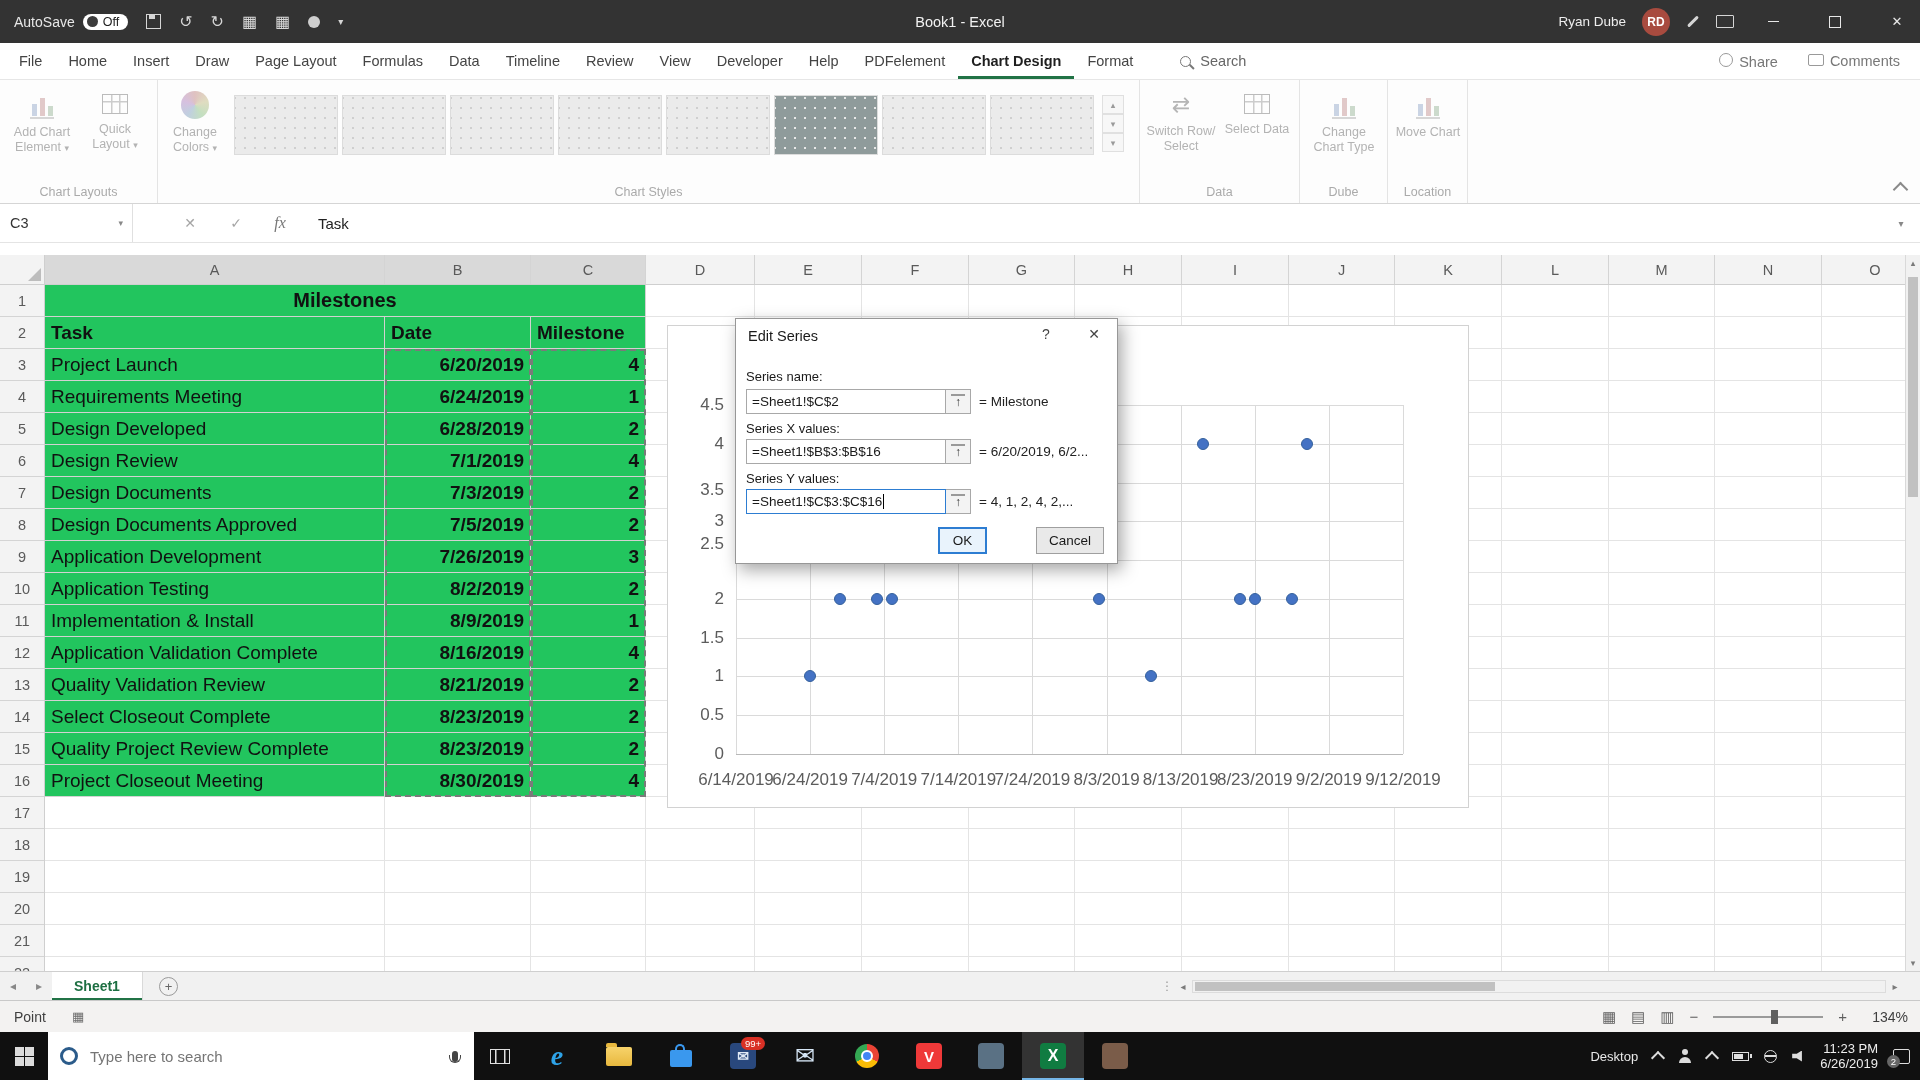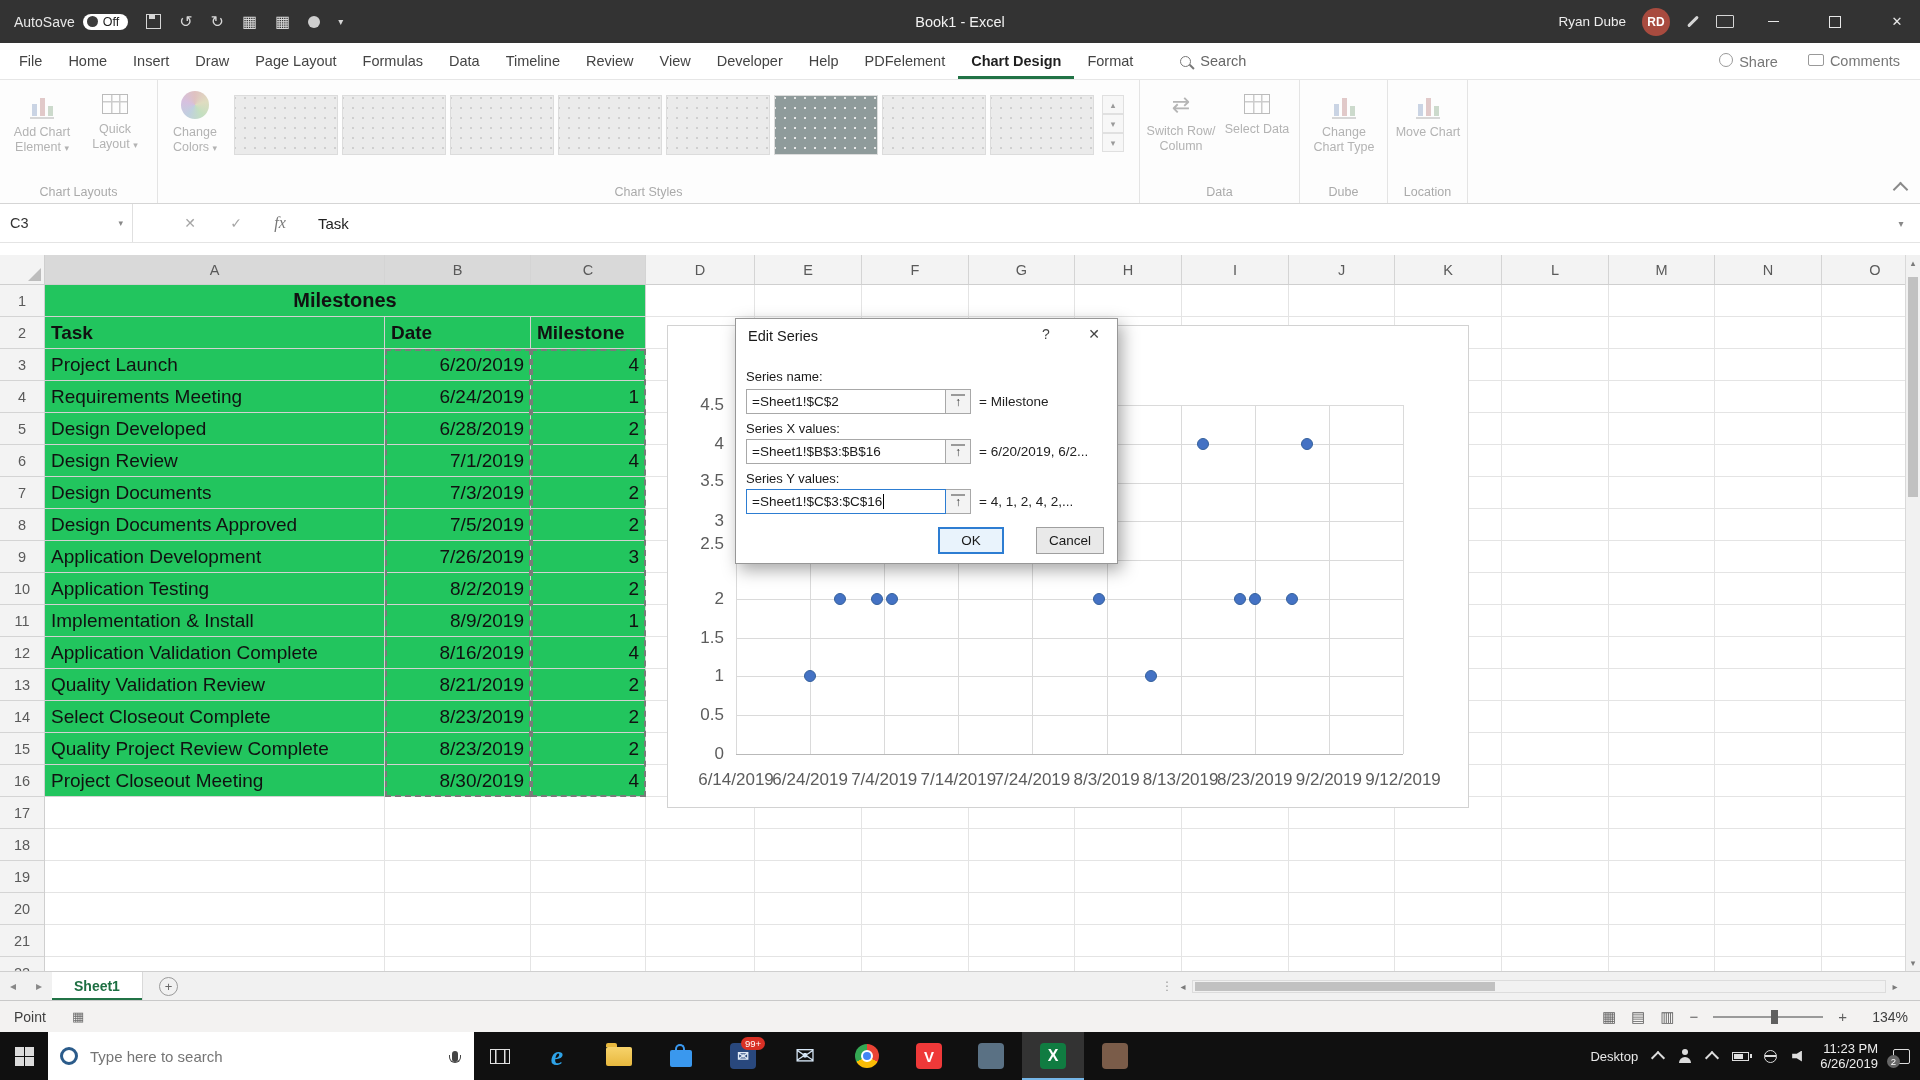--- a/index.html
+++ b/index.html
@@ -93,21 +93,21 @@
   #row-headers{position:absolute;left:0;top:30px;width:45px;bottom:0;background:#f3f3f3;
     border-right:1px solid #cfcfcf;overflow:hidden;box-sizing:border-box;z-index:1;}
   .rhead{height:32px;box-sizing:border-box;border-bottom:1px solid #d4d4d4;display:flex;align-items:center;
     justify-content:center;font-size:14.5px;color:#5a5a5a;}
   #cells{position:absolute;left:45px;top:30px;width:1875px;bottom:0;overflow:hidden;}
   .grow{display:flex;height:32px;flex:none;}
   .gcell{flex:none;box-sizing:border-box;border-right:1px solid #e4e4e4;border-bottom:1px solid #e4e4e4;
     font-size:19px;color:#111;display:flex;align-items:center;padding:0 6px;overflow:hidden;white-space:nowrap;}
   .gcell.sel{background:#22c55e;border-color:#d2d2d2;}
   .gcell.bold{font-weight:bold;}
-  .gcell.rnum{justify-content:flex-end;}
+  .gcell.rnum{justify-content:flex-end;font-weight:bold;}
   .title-cell{justify-content:center;font-weight:bold;font-size:20px;}
   .marquee{position:absolute;border:2px dashed #7a7a7a;box-sizing:border-box;pointer-events:none;z-index:2;}
 
   
   #chart{position:absolute;left:667px;top:70px;width:802px;height:483px;background:#fff;
     border:1px solid #d2d2d2;box-sizing:border-box;z-index:3;}
   .hgrid{position:absolute;height:1px;background:#dadada;}
   .hgrid.axis{background:#b9b9b9;}
   .vgrid{position:absolute;width:1px;background:#dadada;}
   .ytick{position:absolute;left:10px;width:46px;text-align:right;transform:translateY(-50%);font-size:17px;color:#5c5c5c;}
@@ -129,21 +129,21 @@
   .dlg-row{position:absolute;left:10px;display:flex;align-items:center;height:25px;}
   .dlg-input{width:200px;height:25px;box-sizing:border-box;border:1px solid #a8a8a8;background:#fff;
     display:flex;align-items:center;padding:0 5px;font-size:13.5px;overflow:hidden;white-space:nowrap;}
   .dlg-input.focused{border-color:#2d7dd2;}
   .caret{width:1px;height:15px;background:#000;margin-left:1px;}
   .rangebtn{width:25px;height:25px;box-sizing:border-box;border:1px solid #a8a8a8;border-left:none;background:#f3f3f3;
     display:flex;align-items:center;justify-content:center;font-size:12px;color:#333;position:relative;}
   .rangebtn::before{content:"";position:absolute;top:4px;left:5px;right:5px;height:2px;background:#9a9a9a;}
   .dlg-result{margin-left:8px;white-space:nowrap;font-size:13.5px;color:#222;}
   .btn{position:absolute;top:208px;height:27px;box-sizing:border-box;display:flex;align-items:center;justify-content:center;font-size:13.5px;}
-  .btn.ok{left:202px;width:66px;background:#e9f3fc;border:2px solid #2d7dd2;}
+  .btn.ok{left:202px;width:49px;background:#e9f3fc;border:2px solid #2d7dd2;}
   .btn.cancel{left:300px;width:68px;background:#e9e9e9;border:1px solid #9f9f9f;}
 
   
   #sheettabs{position:absolute;top:971px;left:0;width:100%;height:29px;background:#f1f1f1;border-top:1px solid #cfcfcf;
     display:flex;align-items:center;font-size:14px;box-sizing:border-box;}
   .st-nav{width:26px;text-align:center;color:#888;font-size:12px;}
   .st-tab{height:28px;padding:0 22px;background:#fff;display:flex;align-items:center;color:#1d6f42;font-weight:bold;
     border-right:1px solid #d9d9d9;box-shadow:inset 0 -2px 0 #217346;}
   .st-add{width:19px;height:19px;border-radius:50%;border:1px solid #9a9a9a;color:#666;display:flex;align-items:center;
     justify-content:center;margin-left:16px;font-size:13px;box-sizing:border-box;}
@@ -318,21 +318,21 @@
       <div class="style-arrows">
         <div class="sa-btn">▴</div>
         <div class="sa-btn">▾</div>
         <div class="sa-btn">▾</div>
       </div>
       <div class="glabel">Chart Styles</div>
     </div>
     <div class="rgroup" style="left:1140px;width:160px">
       <div class="bigbtn" style="left:6px;width:70px">
         <div class="ric-glyph">⇄</div>
-        <span>Switch Row/ Column</span>
+        <span>Switch Row/ Select</span>
       </div>
       <div class="bigbtn" style="left:82px;width:70px">
         <div class="ric-table"></div>
         <span>Select Data</span>
       </div>
       <div class="glabel">Data</div>
     </div>
     <div class="rgroup" style="left:1300px;width:88px">
       <div class="bigbtn" style="left:9px;width:70px">
         <div class="ric"></div>
@@ -793,21 +793,21 @@
         <div class="ytick" style="top: 350.444px;">1</div>
         <div class="hgrid" style="left: 68px; top: 311.667px; width: 667px;"></div>
         <div class="ytick" style="top: 311.667px;">1.5</div>
         <div class="hgrid" style="left: 68px; top: 272.889px; width: 667px;"></div>
         <div class="ytick" style="top: 272.889px;">2</div>
         <div class="hgrid" style="left: 68px; top: 234.111px; width: 667px;"></div>
         <div class="ytick" style="top: 218px;">2.5</div>
         <div class="hgrid" style="left: 68px; top: 195.333px; width: 667px;"></div>
         <div class="ytick" style="top: 195.333px;">3</div>
         <div class="hgrid" style="left: 68px; top: 156.556px; width: 667px;"></div>
-        <div class="ytick" style="top: 155px;">3.5</div>
+        <div class="ytick" style="top: 164px;">3.5</div>
         <div class="hgrid" style="left: 68px; top: 117.778px; width: 667px;"></div>
         <div class="ytick" style="top: 117.778px;">4</div>
         <div class="hgrid" style="left: 68px; top: 79px; width: 667px;"></div>
         <div class="ytick" style="top: 79px;">4.5</div>
         <div class="vgrid" style="left: 68px; top: 79px; height: 349px;"></div>
         <div class="xtick" style="left: 68px;">6/14/2019</div>
         <div class="vgrid" style="left: 142.111px; top: 79px; height: 349px;"></div>
         <div class="xtick" style="left: 142.111px;">6/24/2019</div>
         <div class="vgrid" style="left: 216.222px; top: 79px; height: 349px;"></div>
         <div class="xtick" style="left: 216.222px;">7/4/2019</div>

